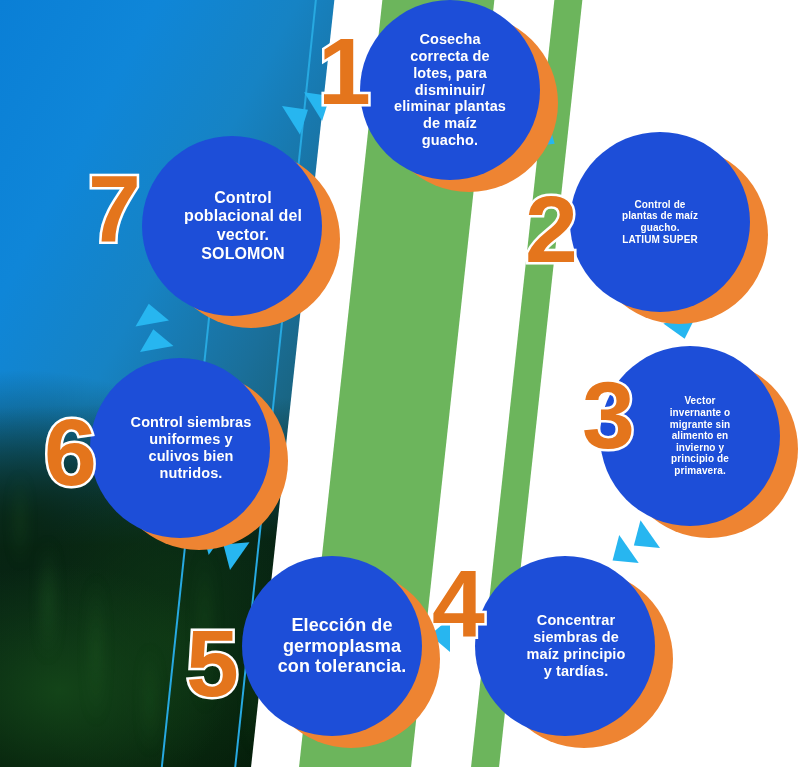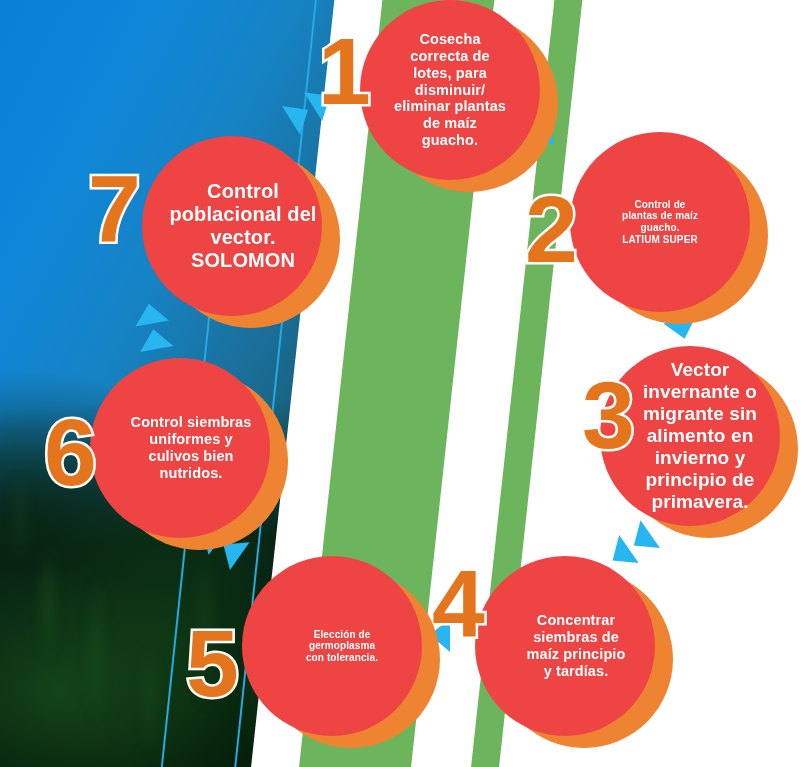--- a/index.html
+++ b/index.html
@@ -59,21 +59,21 @@
   }
 
   
   .node{position:absolute;}
   .shadowcircle{
     position:absolute;border-radius:50%;
     background:#ee8432;
   }
   .maincircle{
     position:absolute;border-radius:50%;
-    background:#ef4444;
+    background:#1d4ed8;
     display:flex;align-items:center;justify-content:center;
     box-sizing:border-box;
   }
   .ctext{
     color:#ffffff;
     font-weight:bold;
     text-align:center;
     line-height:1.16;
     letter-spacing:.1px;
     white-space:pre-line;
@@ -160,21 +160,21 @@
 plantas de maíz
 guacho.
 LATIUM SUPER</div>
     </div>
     <div class="num" style="left:525px;top:182px;font-size:95px;">2</div>
   </div>
 
   <div class="node">
     <div class="shadowcircle" style="left:620px;top:360px;width:178px;height:178px;"></div>
     <div class="maincircle" style="left:600px;top:346px;width:180px;height:180px;">
-      <div class="ctext" style="font-size:19px;width:152px;padding-left:20px;">Vector
+      <div class="ctext" style="font-size:10px;width:152px;padding-left:20px;">Vector
 invernante o
 migrante sin
 alimento en
 invierno y
 principio de
 primavera.</div>
     </div>
     <div class="num" style="left:582px;top:368px;font-size:95px;">3</div>
   </div>
 
@@ -185,42 +185,42 @@
 siembras de
 maíz principio
 y tardías.</div>
     </div>
     <div class="num" style="left:432px;top:556px;font-size:95px;">4</div>
   </div>
 
   <div class="node">
     <div class="shadowcircle" style="left:262px;top:570px;width:178px;height:178px;"></div>
     <div class="maincircle" style="left:242px;top:556px;width:180px;height:180px;">
-      <div class="ctext" style="font-size:10px;width:152px;padding-left:20px;">Elección de
+      <div class="ctext" style="font-size:18px;width:152px;padding-left:20px;">Elección de
 germoplasma
 con tolerancia.</div>
     </div>
     <div class="num" style="left:186px;top:616px;font-size:95px;">5</div>
   </div>
 
   <div class="node">
     <div class="shadowcircle" style="left:110px;top:372px;width:178px;height:178px;"></div>
     <div class="maincircle" style="left:90px;top:358px;width:180px;height:180px;">
       <div class="ctext" style="font-size:14.5px;width:152px;padding-left:22px;">Control siembras
 uniformes y
 culivos  bien
 nutridos.</div>
     </div>
     <div class="num" style="left:44px;top:405px;font-size:95px;">6</div>
   </div>
 
   <div class="node">
     <div class="shadowcircle" style="left:162px;top:150px;width:178px;height:178px;"></div>
     <div class="maincircle" style="left:142px;top:136px;width:180px;height:180px;">
-      <div class="ctext" style="font-size:20px;width:154px;padding-left:22px;">Control
+      <div class="ctext" style="font-size:16px;width:154px;padding-left:22px;">Control
 poblacional del
 vector.
 SOLOMON</div>
     </div>
     <div class="num" style="left:88px;top:162px;font-size:95px;">7</div>
   </div>
 
 </div>
 
 </body></html>

